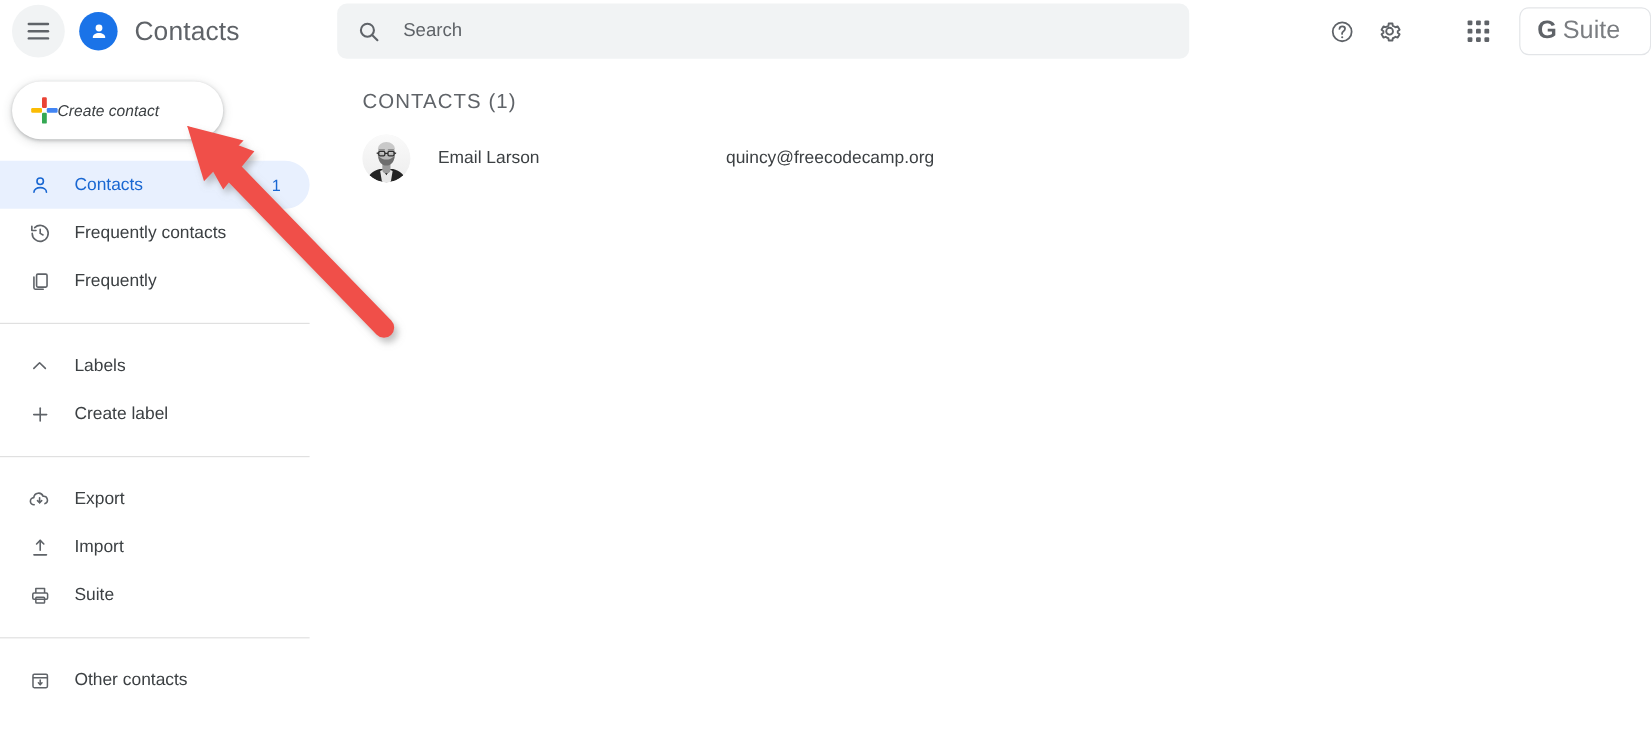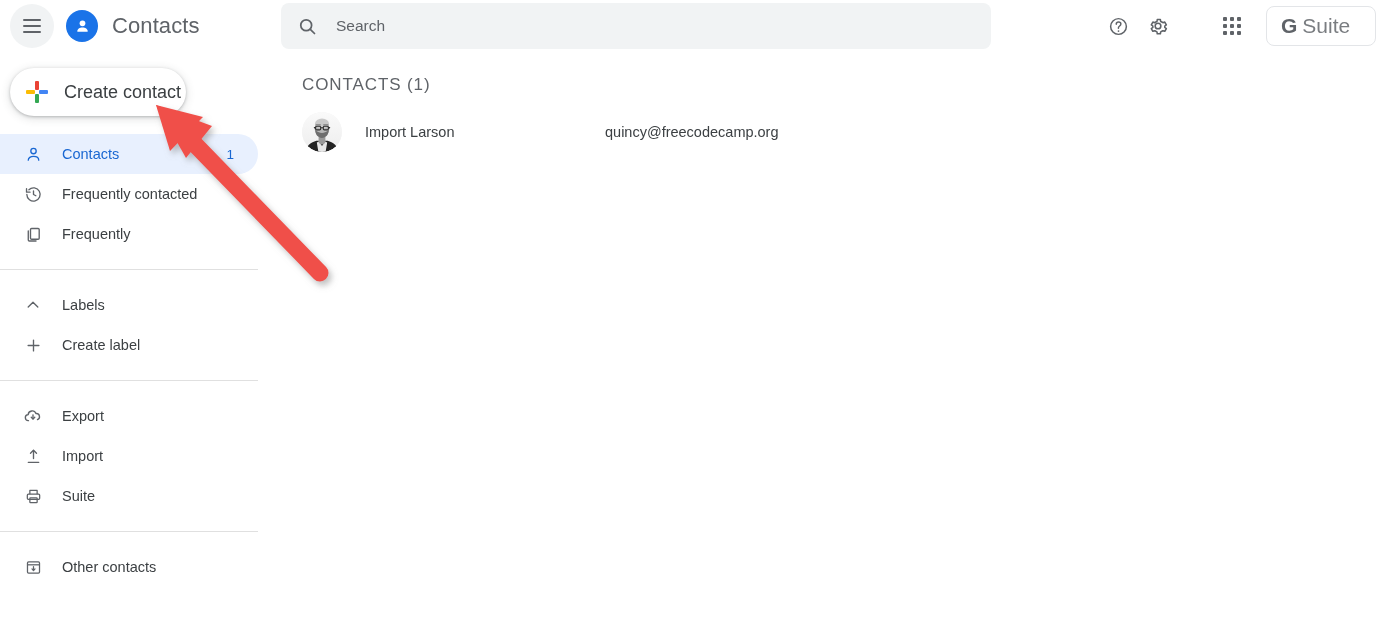--- a/index.html
+++ b/index.html
@@ -75,21 +75,21 @@
     position: absolute; left: 0; top: 52px; width: 280px; height: 577px;
     background: #fff;
   }
   .create-btn {
     margin: 16px 0 0 10px; width: 176px; height: 48px;
     background: #fff; border-radius: 24px;
     box-shadow: 0 1px 3px rgba(60,64,67,0.30), 0 2px 8px 1px rgba(60,64,67,0.15);
     display: flex; align-items: center; cursor: pointer;
   }
   .create-btn .label {
-    margin-left: 16px; font-size: 18px; color: #3c4043; white-space: nowrap;
+    font-size: 13px; color: #3c4043; white-space: nowrap; font-style: italic;
   }
   .gplus { width: 22px; height: 22px; margin-left: 16px; position: relative; flex: 0 0 auto; }
   .gplus span { position: absolute; display: block; border-radius: 1px; }
   .gplus .arm-left   { left: 0;   top: 9px;  width: 9px;  height: 4px; background: #fbbc04; }
   .gplus .arm-right  { right: 0;  top: 9px;  width: 9px;  height: 4px; background: #4285f4; }
   .gplus .arm-top    { top: 0;    left: 9px; width: 4px;  height: 9px; background: #ea4335; }
   .gplus .arm-bottom { bottom: 0; left: 9px; width: 4px;  height: 9px; background: #34a853; }
 
   .nav { margin-top: 18px; }
   .nav-item {
@@ -251,21 +251,21 @@
       </div>
 
       <div class="nav-item">
         <span class="nav-icon">
           <svg width="19" height="19" viewBox="0 0 24 24" fill="none" stroke="#5f6368" stroke-width="1.7">
             <path d="M3.6 12a8.4 8.4 0 1 0 2.6-6.1" stroke-linecap="round"></path>
             <polyline points="3.2,4.6 3.2,9 7.6,9" stroke-linecap="round" stroke-linejoin="round"></polyline>
             <polyline points="12,7.6 12,12 15,13.6" stroke-linecap="round" stroke-linejoin="round"></polyline>
           </svg>
         </span>
-        <span class="nav-label">Frequently contacted</span>
+        <span class="nav-label">Frequently contacts</span>
         <span class="nav-count"></span>
       </div>
 
       <div class="nav-item">
         <span class="nav-icon">
           <svg width="19" height="19" viewBox="0 0 24 24" fill="none" stroke="#5f6368" stroke-width="1.7">
             <rect x="8.2" y="4.4" width="11" height="13.6" rx="1.4"></rect>
             <path d="M5.4 7.4v11.4c0 .8.6 1.4 1.4 1.4h8.4" stroke-linecap="round"></path>
           </svg>
         </span>
@@ -389,21 +389,21 @@
               <rect x="21.3" y="14.2" width="5.1" height="3.7" rx="1.1"></rect>
               <line x1="18.7" y1="15.8" x2="21.3" y2="15.8"></line>
               <line x1="13.6" y1="15.4" x2="11.9" y2="15.9"></line>
               <line x1="26.4" y1="15.4" x2="28.1" y2="15.9"></line>
             </g>
 
             <path d="M14.1 12.9h4.2M21.7 12.9h4.2" stroke="#7d7d7d" stroke-width="1.2" stroke-linecap="round"></path>
           </g>
         </svg>
       </span>
-      <span class="cell cell-name">Import Larson</span>
+      <span class="cell cell-name">Email Larson</span>
       <span class="cell cell-email">quincy@freecodecamp.org</span>
       <span class="cell cell-phone"></span>
       <span class="cell cell-job"></span>
     </div>
   </div>
 
   <svg class="arrow-layer" viewBox="0 0 1376 629" width="1376" height="629">
     <defs>
       <filter id="arrshadow" x="-30%" y="-30%" width="170%" height="170%">
         <feDropShadow dx="3" dy="4" stdDeviation="3" flood-color="#8a8a8a" flood-opacity="0.55"></feDropShadow>

